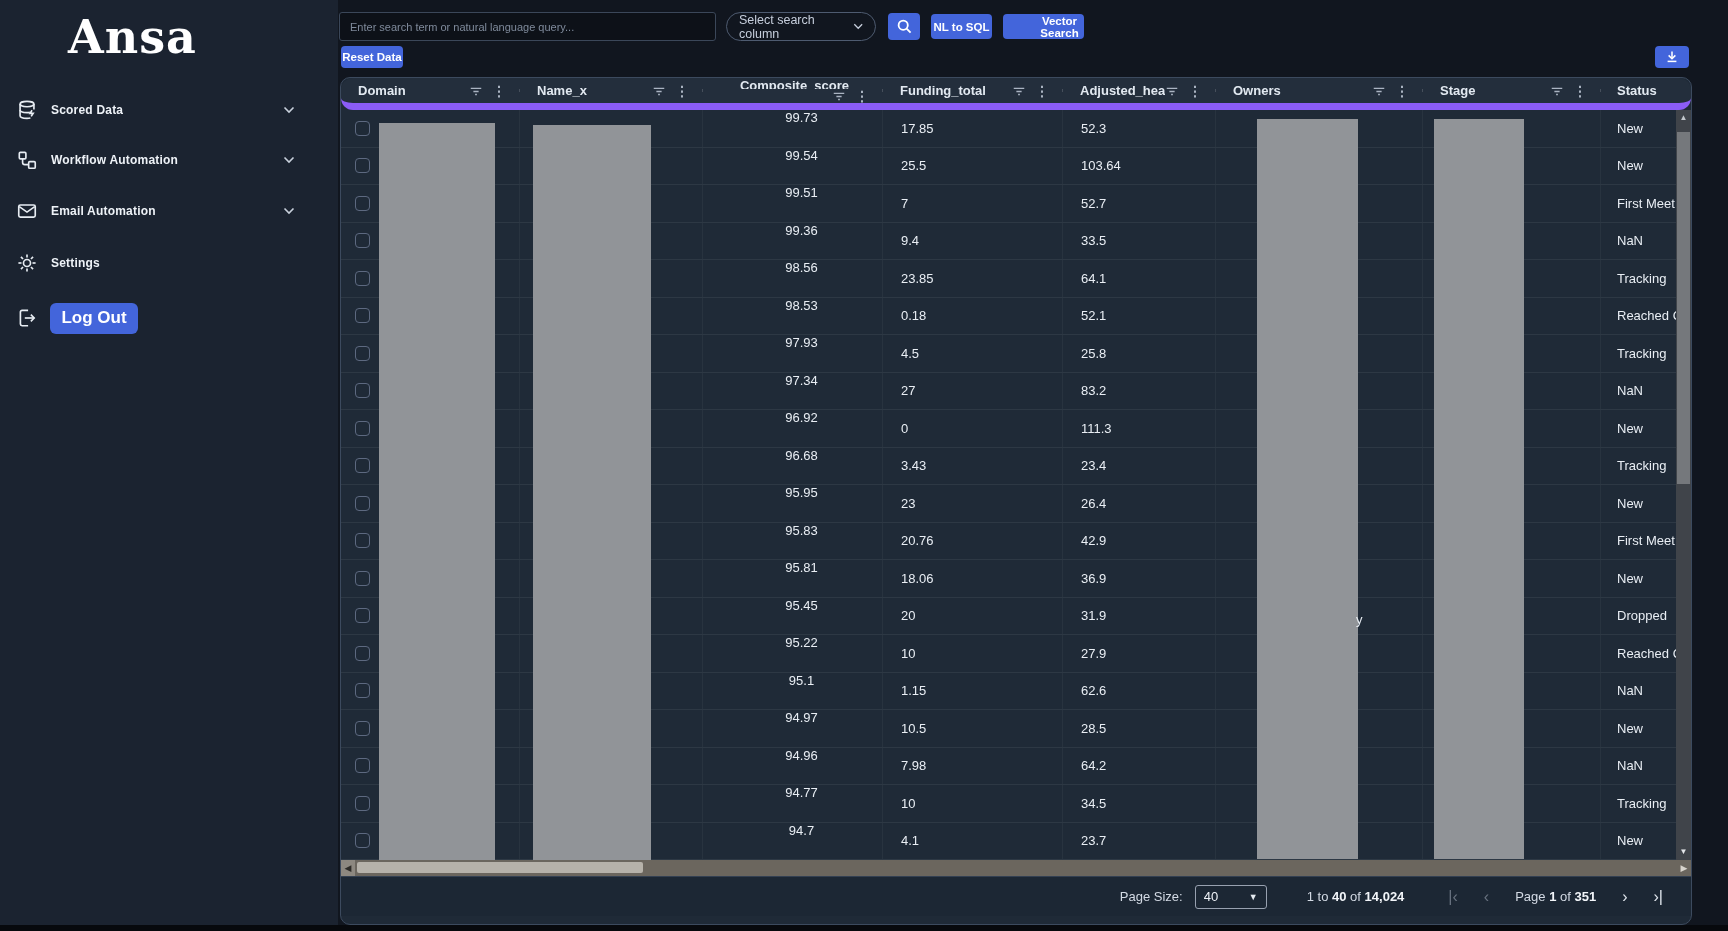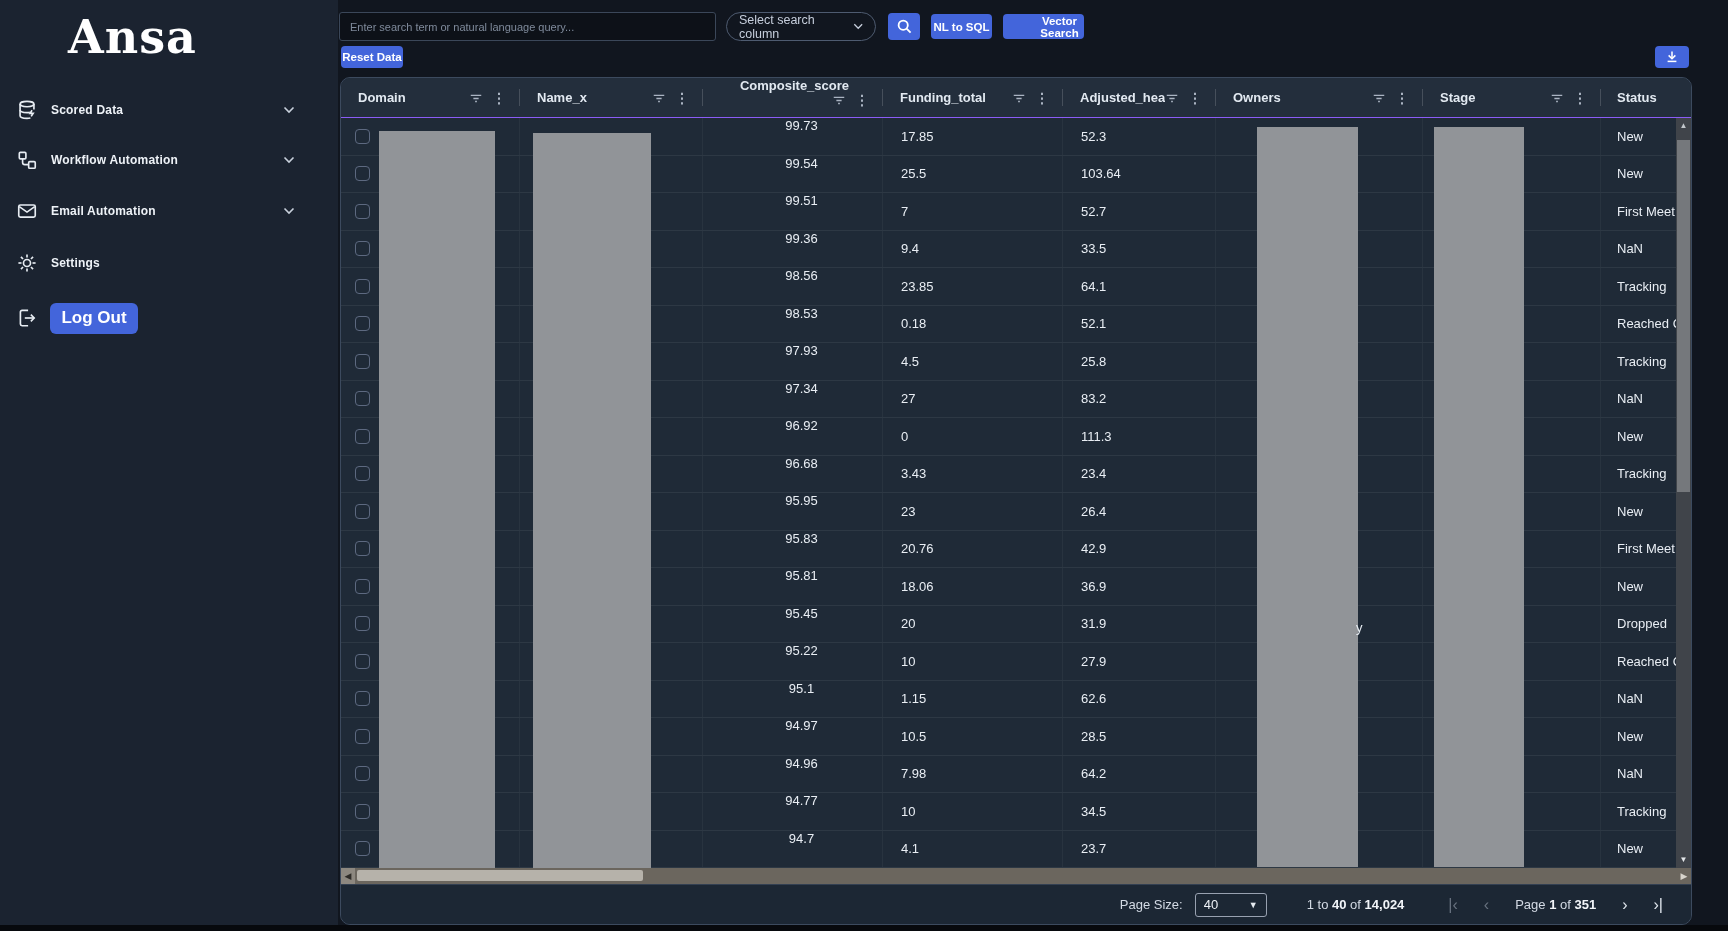--- a/index.html
+++ b/index.html
@@ -25,21 +25,21 @@
   .col-select .sel-chev{margin-left:auto;}
   .btn-blue{background:#4365db;border:none;border-radius:4px;color:#fff;font-weight:700;font-family:"Liberation Sans",sans-serif;cursor:pointer;display:flex;align-items:center;justify-content:center;}
   .search-btn{position:absolute;left:550px;top:13px;width:32px;height:27px;}
   .nl-btn{position:absolute;left:593px;top:14px;width:61px;height:25px;font-size:11.5px;}
   .vec-btn{position:absolute;left:665px;top:14px;width:81px;height:25px;font-size:11.5px;padding-left:32px;}
   .reset-btn{position:absolute;left:3px;top:46px;width:62px;height:22px;font-size:11.5px;}
   .dl-btn{position:absolute;left:1317px;top:46px;width:34px;height:22px;}
 
   
   .panel{position:absolute;left:2px;top:77px;width:1352px;height:848px;background:#1f2a37;border:1px solid #3c4a5e;border-radius:10px;overflow:hidden;}
-  .thead{display:flex;height:40px;background:#232e3c;border-bottom:1px solid #8b5cf6;}
+  .thead{display:flex;height:32px;background:#232e3c;border-bottom:7px solid #8b5cf6;border-radius:12px;}
   .th{position:relative;display:flex;align-items:center;padding:0 14px 0 17px;font-size:13px;font-weight:700;color:#e2e9f1;white-space:nowrap;overflow:hidden;}
   .th .th-label{overflow:hidden;text-overflow:clip;}
   .th .th-icons{margin-left:auto;display:flex;align-items:center;gap:9px;}
   .th:not(.no-sep)::after{content:"";position:absolute;right:0;top:11px;bottom:11px;width:1px;background:rgba(255,255,255,.16);}
   .menu-dots{font-size:14px;color:#aab4c2;line-height:1;cursor:pointer;}
   .rows{position:relative;height:750px;}
   .tr{display:flex;height:37.5px;border-bottom:1px solid rgba(255,255,255,.065);cursor:pointer;}
   .td{display:flex;align-items:center;font-size:13px;color:#e9eef4;white-space:nowrap;overflow:hidden;border-right:1px solid rgba(255,255,255,.045);}
   .c-dom{width:179px;}.c-name{width:183px;}.c-comp{width:180px;flex-direction:column;}.c-fund{width:180px;}
   .c-adj{width:153px;}.c-own{width:207px;}.c-stage{width:178px;}.c-status{width:75px;border-right:none;}

